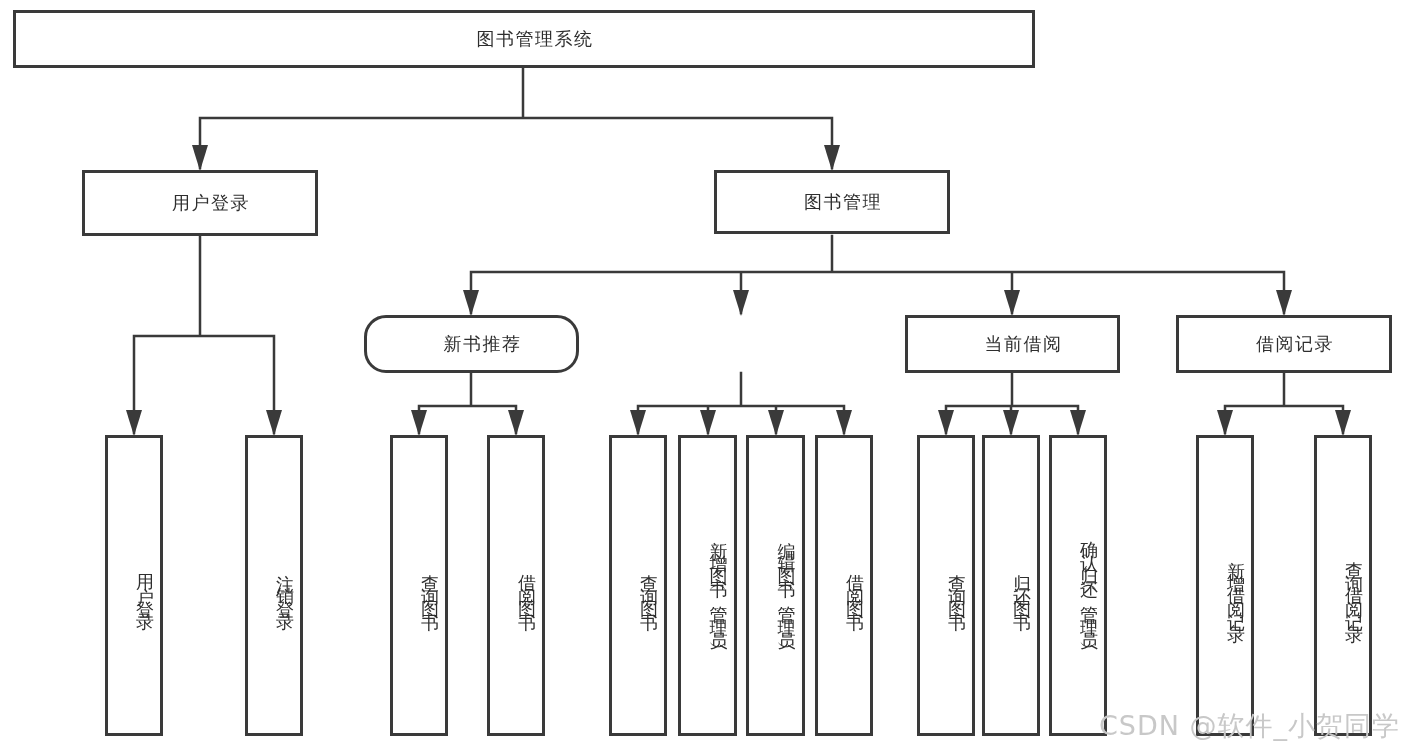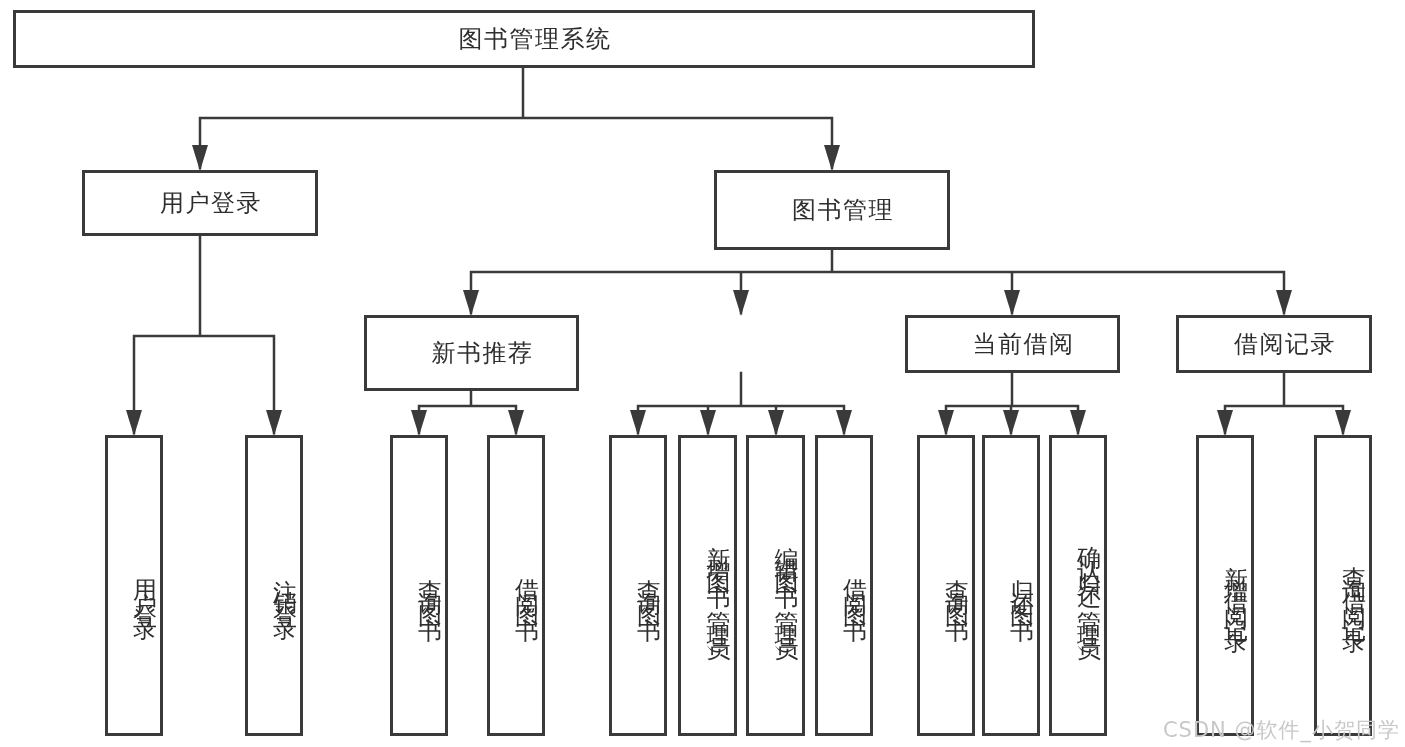--- a/index.html
+++ b/index.html
@@ -35,37 +35,37 @@
   svg.connectors polygon { fill: var(--line); stroke: none; }
 
   .node {
     position: absolute;
     background: var(--nodebg);
     border: 3px solid var(--line);
     display: flex;
     align-items: center;
     justify-content: center;
     color: var(--text);
-    font-size: 24px;
+    font-size: 18px;
     z-index: 2;
     padding-left: 22px;
   }
   .hnode span { letter-spacing: 1.5px; white-space: nowrap; }
   .vnode .vtext {
     writing-mode: vertical-rl;
     letter-spacing: 13px;
     line-height: 1;
     white-space: nowrap;
   }
 
   .watermark {
     position: absolute;
     right: 5px;
     bottom: 3px;
-    font-size: 21px;
+    font-size: 27px;
     color: var(--watermark);
     z-index: 5;
     letter-spacing: 1px;
     white-space: nowrap;
   }
 </style>
 </head>
 <body>
 
 <div class="canvas">
@@ -120,31 +120,31 @@
     </g>
   </svg>
 
   <div class="node hnode" style="left:13px; top:10px; width:1022px; height:58px;">
     <span>图书管理系统</span>
   </div>
 
   <div class="node hnode" style="left:82px; top:170px; width:236px; height:66px;">
     <span>用户登录</span>
   </div>
-  <div class="node hnode" style="left:714px; top:170px; width:236px; height:80px;">
+  <div class="node hnode" style="left:714px; top:170px; width:236px; height:64px;">
     <span>图书管理</span>
   </div>
 
-  <div class="node hnode" style="left:364px; top:315px; width:215px; height:76px;">
+  <div class="node hnode" style="left:364px; top:315px; width:215px; height:58px;border-radius:22px;">
     <span>新书推荐</span>
   </div>
   <div class="node hnode" style="left:905px; top:315px; width:215px; height:58px;align-items:center;">
     <span>当前借阅</span>
   </div>
-  <div class="node hnode" style="left:1176px; top:315px; width:196px; height:58px;">
+  <div class="node hnode" style="left:1176px; top:315px; width:216px; height:58px;">
     <span>借阅记录</span>
   </div>
 
   <div class="node vnode" style="left:105px; top:435px; width:58px; height:301px;">
     <span class="vtext">用户登录</span>
   </div>
   <div class="node vnode" style="left:245px; top:435px; width:58px; height:301px;">
     <span class="vtext">注销登录</span>
   </div>
 

